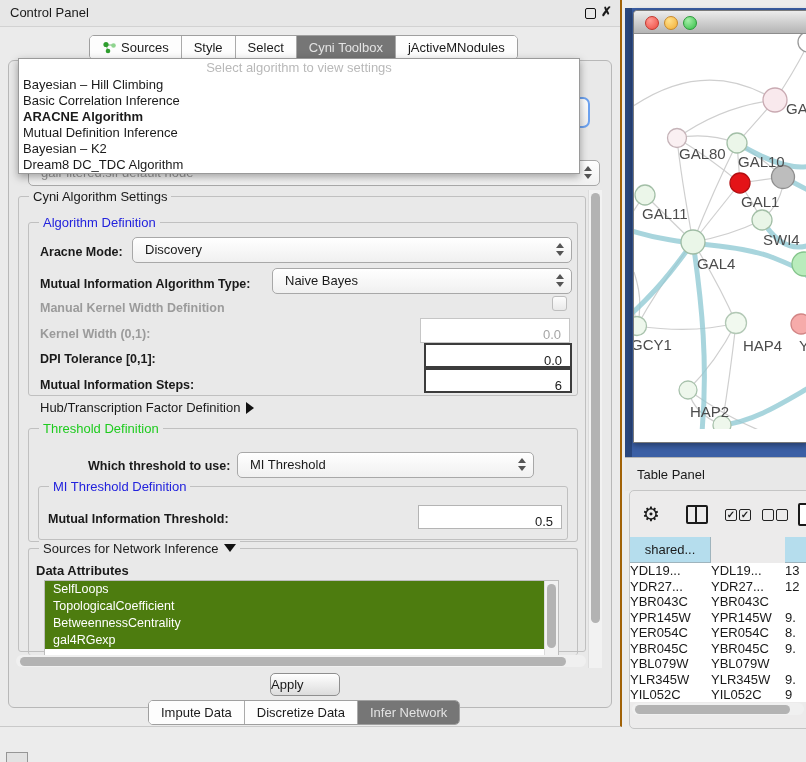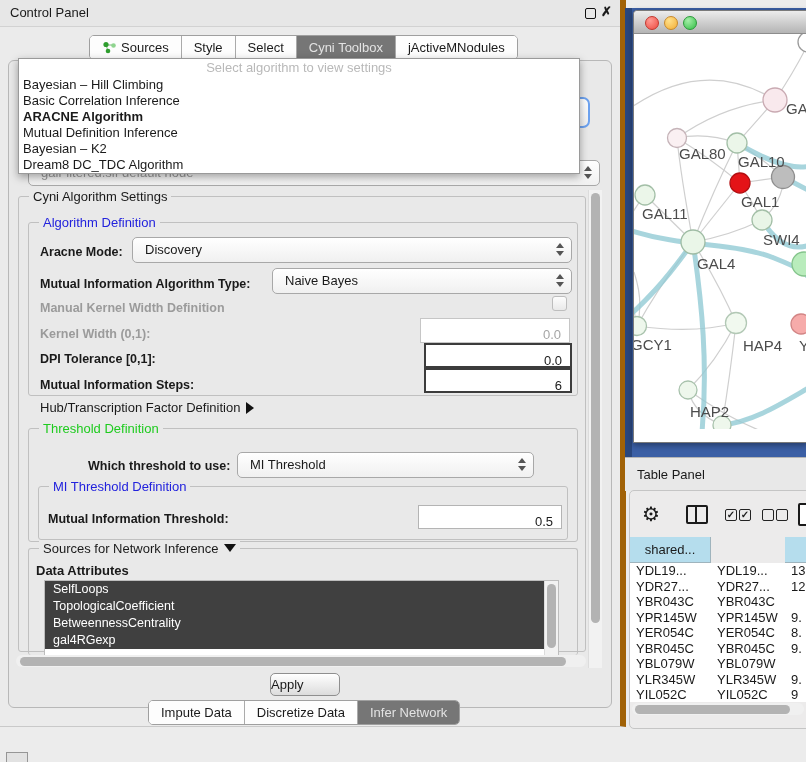--- a/index.html
+++ b/index.html
@@ -1,20 +1,20 @@
 <!DOCTYPE html>
 <html><head>
 <meta charset="utf-8">
 <style>
   html,body{margin:0;padding:0}
   body{width:806px;height:762px;overflow:hidden;background:#ececec;
        font-family:"Liberation Sans",sans-serif;position:relative;color:#1a1a1a;}
   .abs{position:absolute}
   
-  .cp{position:absolute;left:0;top:6;width:620px;height:726px;background:#ebebeb;border-right:6px solid #a16207;border-bottom:1px solid #c9c9c9;}
+  .cp{position:absolute;left:0;top:6;width:620px;height:726px;background:#ebebeb;border-right:2px solid #a16207;border-bottom:1px solid #c9c9c9;}
   .cp-title{position:absolute;left:0;top:0;width:100%;height:26px;background:#e7e7e7;border-bottom:1px solid #d2d2d2;}
   .cp-title .t{position:absolute;left:10px;top:5px;font-size:13px;}
   .float-ic{position:absolute;left:585px;top:8px;width:9px;height:9px;border:1.6px solid #111;border-radius:2px;}
   .close-ic{position:absolute;left:601px;top:4px;font-size:13px;font-weight:bold;}
   .tabbar{position:absolute;display:flex;height:23px;border:1px solid #9f9f9f;border-radius:5px;overflow:hidden;background:#fff;}
   .seg{display:flex;align-items:center;justify-content:center;font-size:13px;padding:0 12px;border-right:1px solid #aaa;background:#fdfdfd;white-space:nowrap;}
   .seg:last-child{border-right:none}
   .seg.sel{background:#767676;color:#e3e3e3;}
   .cp-inner{position:absolute;left:8px;top:60px;width:602px;height:646px;border:1px solid #b8b8b8;border-radius:6px;background:#e9e9e9;}
   
@@ -35,21 +35,21 @@
   .field.dis{border:1px solid #c6c6c6;color:#a5a5a5;}
   .grp{position:absolute;border:1px solid #c0c0c0;border-radius:3px;}
   .legend{position:absolute;top:-8px;left:10px;background:#e9e9e9;padding:0 4px;font-size:13px;white-space:nowrap;}
   .legend.blue{color:#2222dd}.legend.green{color:#1ecb1e}
   .lbl{position:absolute;font-size:12.5px;font-weight:bold;white-space:nowrap;text-align:center;}
   .lbl.dis{color:#9b9b9b}
   .tri-r{display:inline-block;width:0;height:0;border-top:6px solid transparent;border-bottom:6px solid transparent;border-left:8px solid #111;vertical-align:-2px;margin-left:6px;}
   .tri-d{display:inline-block;width:0;height:0;border-left:6px solid transparent;border-right:6px solid transparent;border-top:8px solid #111;vertical-align:1px;margin-left:5px;}
   .chk{position:absolute;width:13px;height:13px;border:1px solid #bdbdbd;border-radius:3px;background:linear-gradient(#fdfdfd,#e9e9e9);}
   .listbox{position:absolute;background:#fff;border:1px solid #bdbdbd;overflow:hidden;}
-  .litem{height:17px;line-height:17px;font-size:12.5px;color:#fff;background:#404040;padding-left:8px;margin-right:13px;}
+  .litem{height:17px;line-height:17px;font-size:12.5px;color:#fff;background:#4d7c0f;padding-left:8px;margin-right:13px;}
   .vsb-track{position:absolute;background:#f2f2f2;border-left:1px solid #dcdcdc;}
   .vsb-thumb{position:absolute;background:#b3b3b3;border-radius:5px;}
   .hsb-thumb{position:absolute;background:#b3b3b3;border-radius:5px;}
   .btn{position:absolute;background:linear-gradient(#ffffff,#dcdcdc);border:1px solid #8f8f8f;border-radius:5px;font-size:13px;}
   
   .desktop{position:absolute;left:625px;top:8px;width:181px;height:449px;background:#3b5fa5;}
   .desktop .dark{position:absolute;left:0;top:0;width:7px;height:100%;background:#2a477e;}
   .netwin{position:absolute;left:8px;top:2px;width:173px;height:431px;background:#fff;border:1px solid #7a7a7a;border-radius:4px 0 0 0;box-shadow:0 2px 6px rgba(0,0,0,.4);}
   .nettitle{position:absolute;left:0;top:0;width:100%;height:22px;background:linear-gradient(#ececec,#b4b4b4);border-bottom:1px solid #8d8d8d;border-radius:4px 0 0 0;}
   .tl{position:absolute;top:5px;width:12px;height:12px;border-radius:50%;}
@@ -66,21 +66,21 @@
   .gear{position:absolute;left:12px;top:11px;font-size:20px;}
   .splitic{position:absolute;left:56px;top:14px;width:18px;height:15px;border:2px solid #1a1a1a;border-radius:2px;}
   .splitic i{position:absolute;left:7px;top:0;width:2px;height:15px;background:#1a1a1a;}
   .cbx{position:absolute;top:18px;width:10px;height:10px;border:1.6px solid #222;border-radius:2px;font-size:10px;line-height:9px;text-align:center;font-weight:bold;}
   .pageic{position:absolute;left:168px;top:12px;width:14px;height:19px;border:2px solid #1a1a1a;border-radius:2px;background:#fff;}
   .thead{position:absolute;left:0px;top:46px;width:177px;height:26px;display:flex;font-size:13px;}
   .th{height:100%;box-sizing:border-box;border-right:1px solid #9fb4bd;border-bottom:1px solid #9fb4bd;display:flex;align-items:center;justify-content:center;}
   .th.blue{background:#b5dded}.th.gray{background:linear-gradient(#f2f2f2,#dcdcdc);border-right:1px solid #b0b0b0;}
   .tbody{position:absolute;left:0;top:72px;width:177px;height:139px;overflow:hidden;background:#fff;font-size:13px;}
   .tr{display:flex;height:15.5px;line-height:15.5px;}
-  .td{overflow:hidden;white-space:nowrap;padding-left:6px;box-sizing:border-box;}
+  .td{overflow:hidden;white-space:nowrap;padding-left:0;box-sizing:border-box;}
   .tp-hsb{position:absolute;left:2px;top:212px;width:172px;height:12px;background:#f0f0f0;border-radius:6px;}
   .mini-ic{position:absolute;left:6px;top:752px;width:20px;height:12px;border:1px solid #969696;background:#e2e2e2;}
 </style>
 </head>
 <body>
 
 <div>
 
   <section class="cp">
     <div class="cp-title">

